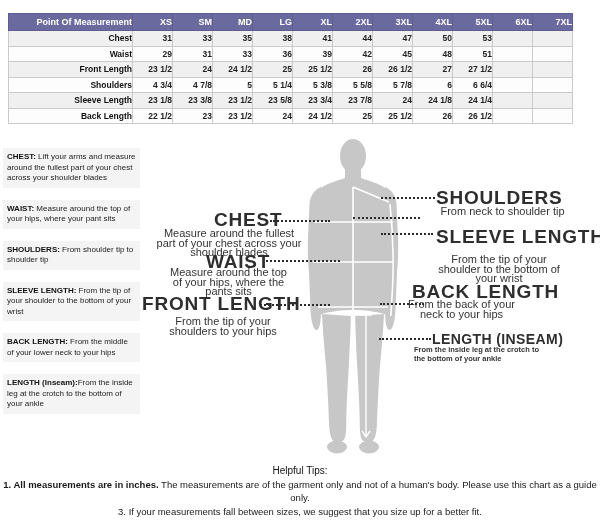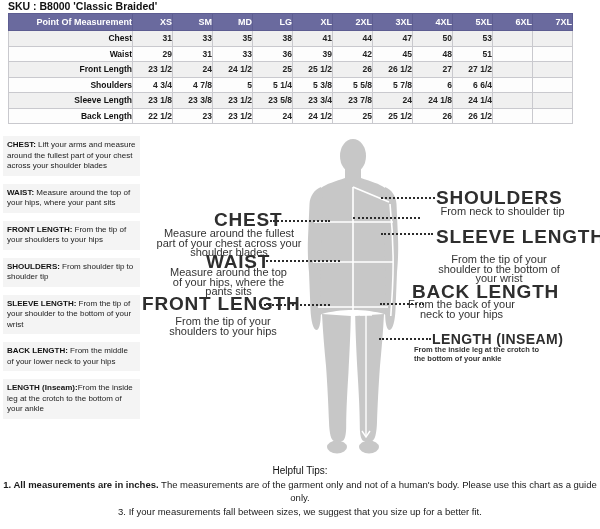--- a/index.html
+++ b/index.html
@@ -28,21 +28,21 @@
     border:1px solid #5d5d91;
   }
   table.size-chart tbody tr:nth-child(odd)  td, table.size-chart tbody tr:nth-child(odd)  th.rowlab { background:#f0f0f0; }
   table.size-chart tbody tr:nth-child(even) td, table.size-chart tbody tr:nth-child(even) th.rowlab { background:#fdfdfd; }
   table.size-chart th.rowlab { color:#111; }
 
   
   .defs { position:absolute; left:3px; top:136px; width:137px; }
   .def-item {
     background:#f4f4f4; padding:4px 4px; margin-bottom:8px;
-    font-size:8px; line-height:10.5px; color:#222;
+    font-size:8px; line-height:10.5px; color:#222;margin-top:12px;
   }
   .def-item b { font-weight:bold; color:#111; }
 
   
   .big-label {
     position:absolute; font-weight:bold; color:#2e2e2e;
     letter-spacing:0.8px; white-space:nowrap;
   }
   .lab-desc {
     position:absolute; font-size:11px; line-height:9.5px; color:#333;
@@ -58,21 +58,20 @@
   .tips .tips-heading { font-size:10px; font-weight:normal; margin-bottom:1px; color:#111; }
   .tip-line { color:#1a1a1a; }
   .tip-line b { font-weight:bold;margin-top:10px; }
   .tip-blue { color:#4484c4; }
 </style>
 </head>
 <body>
 
 <div class="page">
 
-  <div class="sku-title">SKU : B8000 'Classic Braided'</div>
 
   <table class="size-chart">
     <colgroup>
       <col class="c-label">
         <col class="c-size">
         <col class="c-size">
         <col class="c-size">
         <col class="c-size">
         <col class="c-size">
         <col class="c-size">
@@ -182,21 +181,20 @@
         <td>26 1/2</td>
         <td></td>
         <td></td>
       </tr>
     </tbody>
   </table>
 
   <div class="defs">
     <div class="def-item"><b>CHEST:</b><span> Lift your arms and measure around the fullest part of your chest across your shoulder blades</span></div>
     <div class="def-item"><b>WAIST:</b><span> Measure around the top of your hips, where your pant sits</span></div>
-    <div class="def-item"><b>FRONT LENGTH:</b><span> From the tip of your shoulders to your hips</span></div>
     <div class="def-item"><b>SHOULDERS:</b><span> From shoulder tip to shoulder tip</span></div>
     <div class="def-item"><b>SLEEVE LENGTH:</b><span> From the tip of your shoulder to the bottom of your wrist</span></div>
     <div class="def-item"><b>BACK LENGTH:</b><span> From the middle of your lower neck to your hips</span></div>
     <div class="def-item"><b>LENGTH (Inseam):</b><span>From the inside leg at the crotch to the bottom of your ankle</span></div>
   </div>
 
   <svg class="figure-svg" width="110" height="318" viewBox="0 0 110 318" xmlns="http://www.w3.org/2000/svg">
     <g fill="#c7c7c7">
       <ellipse cx="55" cy="18" rx="13" ry="17"></ellipse>
       <path d="M47,28 L47,40 C38,43 28,46 23,50 C17,54 14.5,61 14,70 L12.5,97 C12,110 12.5,120 13.5,129 L16,166 C16.5,172 17.5,176 19,179 L24,176 C32,173.5 44,172 55,172 C66,172 78,173.5 86,176 L91,179 C92.5,176 93.5,172 94,166 L96.5,129 C97.5,120 98,110 97.5,97 L96,70 C95.5,61 93,54 87,50 C82,46 72,43 63,40 L63,28 Z"></path>

